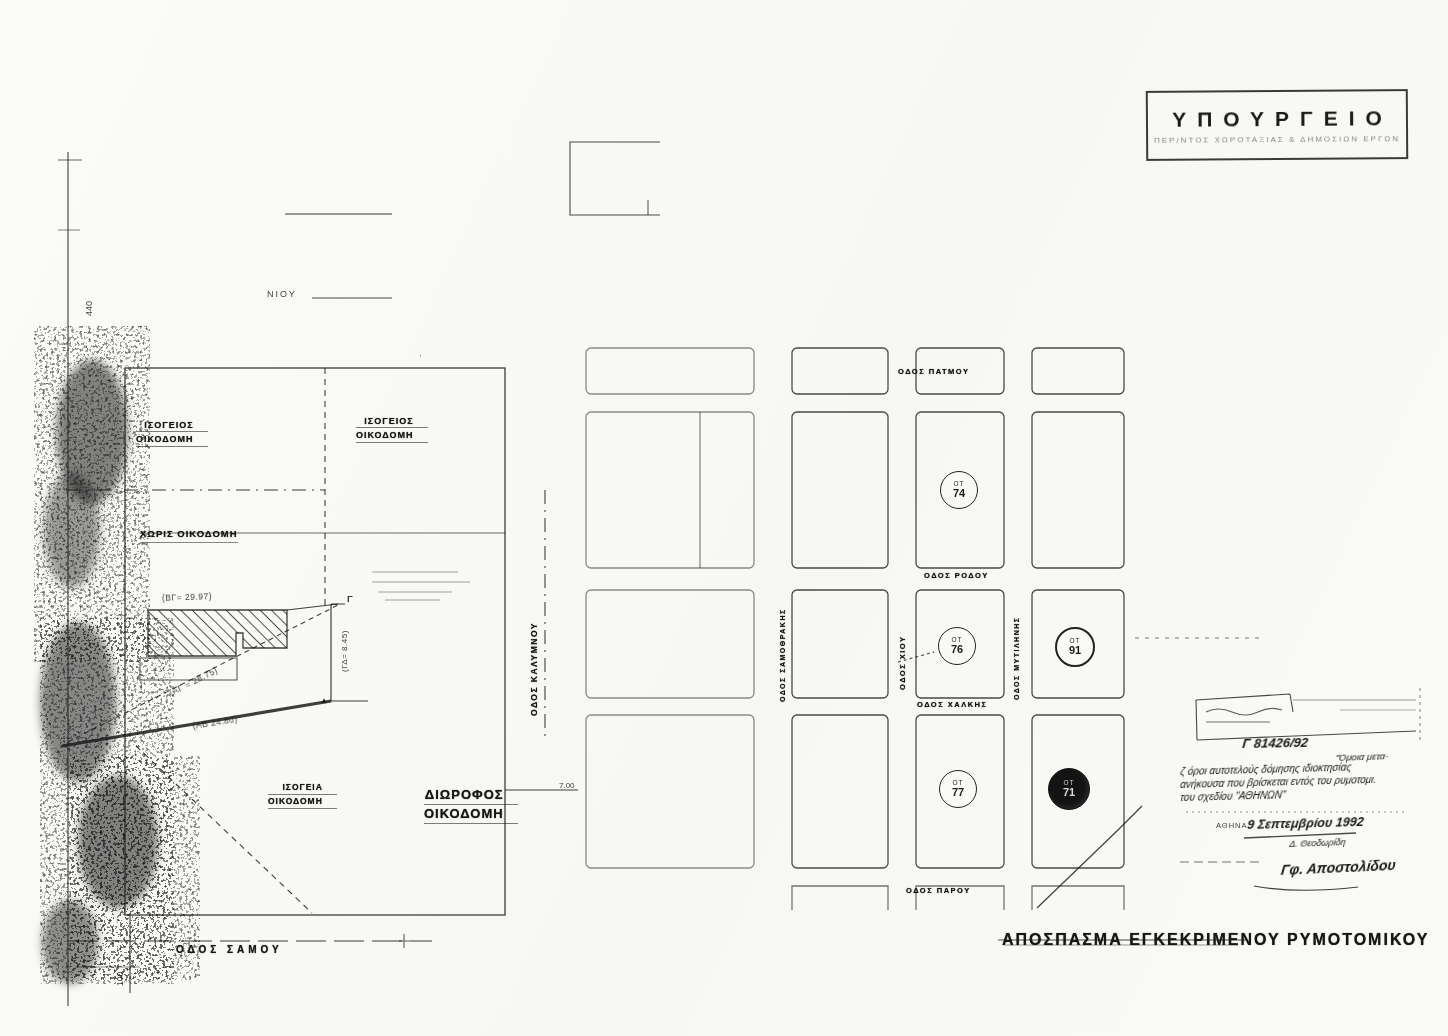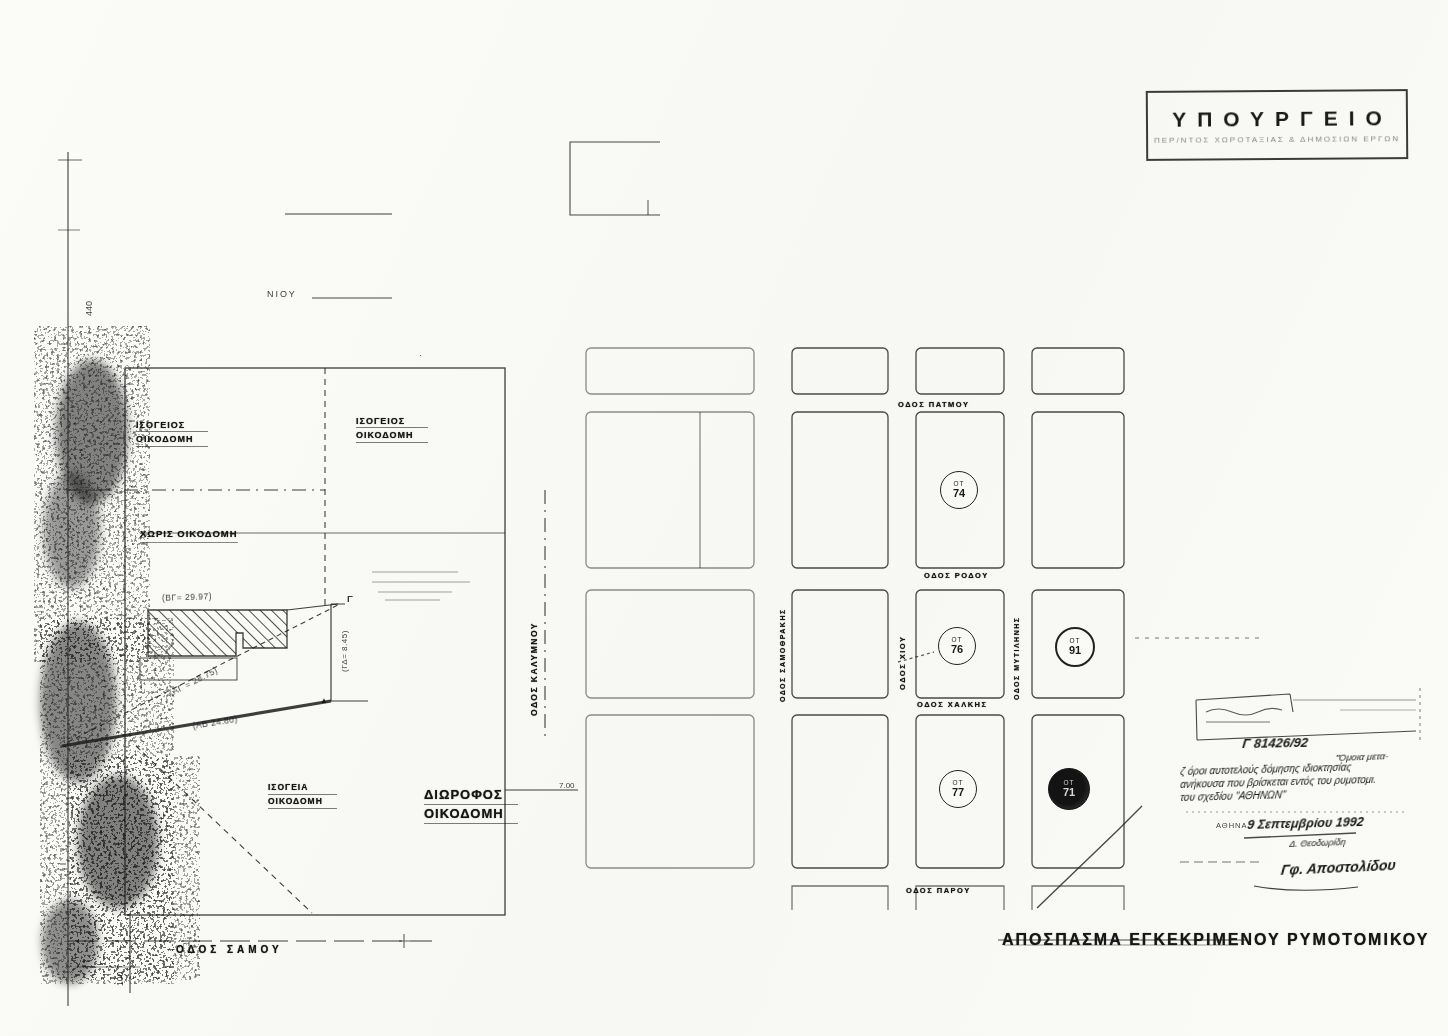--- a/index.html
+++ b/index.html
@@ -20,21 +20,21 @@
   .stamp .t2{font-size:8px;letter-spacing:2px;color:rgba(25,25,25,.55);filter:blur(.6px);}
   .otc{position:absolute;width:36px;height:36px;border:1.3px solid #222;border-radius:50%;
        display:flex;flex-direction:column;align-items:center;justify-content:center;
        background:rgba(255,255,255,.15);filter:blur(.2px);}
   .otc .oid{font-size:6.5px;letter-spacing:1px;line-height:1;}
   .otc .onum{font-size:11px;font-weight:bold;line-height:1.1;}
   .otc.bold{border-width:2.4px;}
   .otc.dark{background:radial-gradient(circle at 45% 45%,#131313 55%,#3a3a3a 90%,rgba(60,60,60,.4));
             border-color:#111;color:#d8d8d4;filter:blur(.4px);}
   .blk{font-size:9px;letter-spacing:1px;}
-  .blk div{border-bottom:1px solid rgba(20,20,20,.55);padding:0 14px 1px 0;margin-bottom:2px;}
+  .blk div{border-bottom:1px solid rgba(20,20,20,.55);padding:0 14px 1px 0;margin-bottom:2px;text-align:right;}
   .street{font-size:7.5px;letter-spacing:1.5px;}
   .meas{font-size:8.5px;letter-spacing:.5px;}
 </style>
 </head>
 <body>
 
 <div class="page">
 
   <svg class="layer" xmlns="http://www.w3.org/2000/svg">
     <defs>
@@ -234,21 +234,21 @@
   </div>
 
   <div class="lbl smear" style="left:176px;top:944px;font-size:10px;letter-spacing:4px;">ΟΔΟΣ   ΣΑΜΟΥ</div>
 
   <div class="lbl rot soft" style="left:116px;top:986px;font-size:8.5px;transform:rotate(-90deg);">100</div>
 
   <div class="lbl soft" style="left:559px;top:781px;font-size:8px;">7.00</div>
 
   <div class="lbl street rot smear" style="left:530px;top:716px;font-size:8.5px;transform:rotate(-90deg);">ΟΔΟΣ ΚΑΛΥΜΝΟΥ</div>
 
-  <div class="lbl street smear" style="left:898px;top:401px;">ΟΔΟΣ ΠΑΤΜΟΥ</div>
+  <div class="lbl street smear" style="left:898px;top:368px;">ΟΔΟΣ ΠΑΤΜΟΥ</div>
   <div class="lbl street smear" style="left:924px;top:572px;">ΟΔΟΣ ΡΟΔΟΥ</div>
   <div class="lbl street smear" style="left:917px;top:701px;">ΟΔΟΣ ΧΑΛΚΗΣ</div>
   <div class="lbl street smear" style="left:906px;top:887px;">ΟΔΟΣ ΠΑΡΟΥ</div>
   <div class="lbl street rot smear" style="left:779px;top:702px;font-size:7px;transform:rotate(-90deg);">ΟΔΟΣ ΣΑΜΟΘΡΑΚΗΣ</div>
   <div class="lbl street rot smear" style="left:899px;top:690px;transform:rotate(-90deg);">ΟΔΟΣ ΧΙΟΥ</div>
   <div class="lbl street rot smear" style="left:1013px;top:700px;font-size:7px;transform:rotate(-90deg);">ΟΔΟΣ ΜΥΤΙΛΗΝΗΣ</div>
 
   <div class="otc" style="left:940px;top:471px;">
     <span class="oid">ΟΤ</span>
     <span class="onum">74</span>

